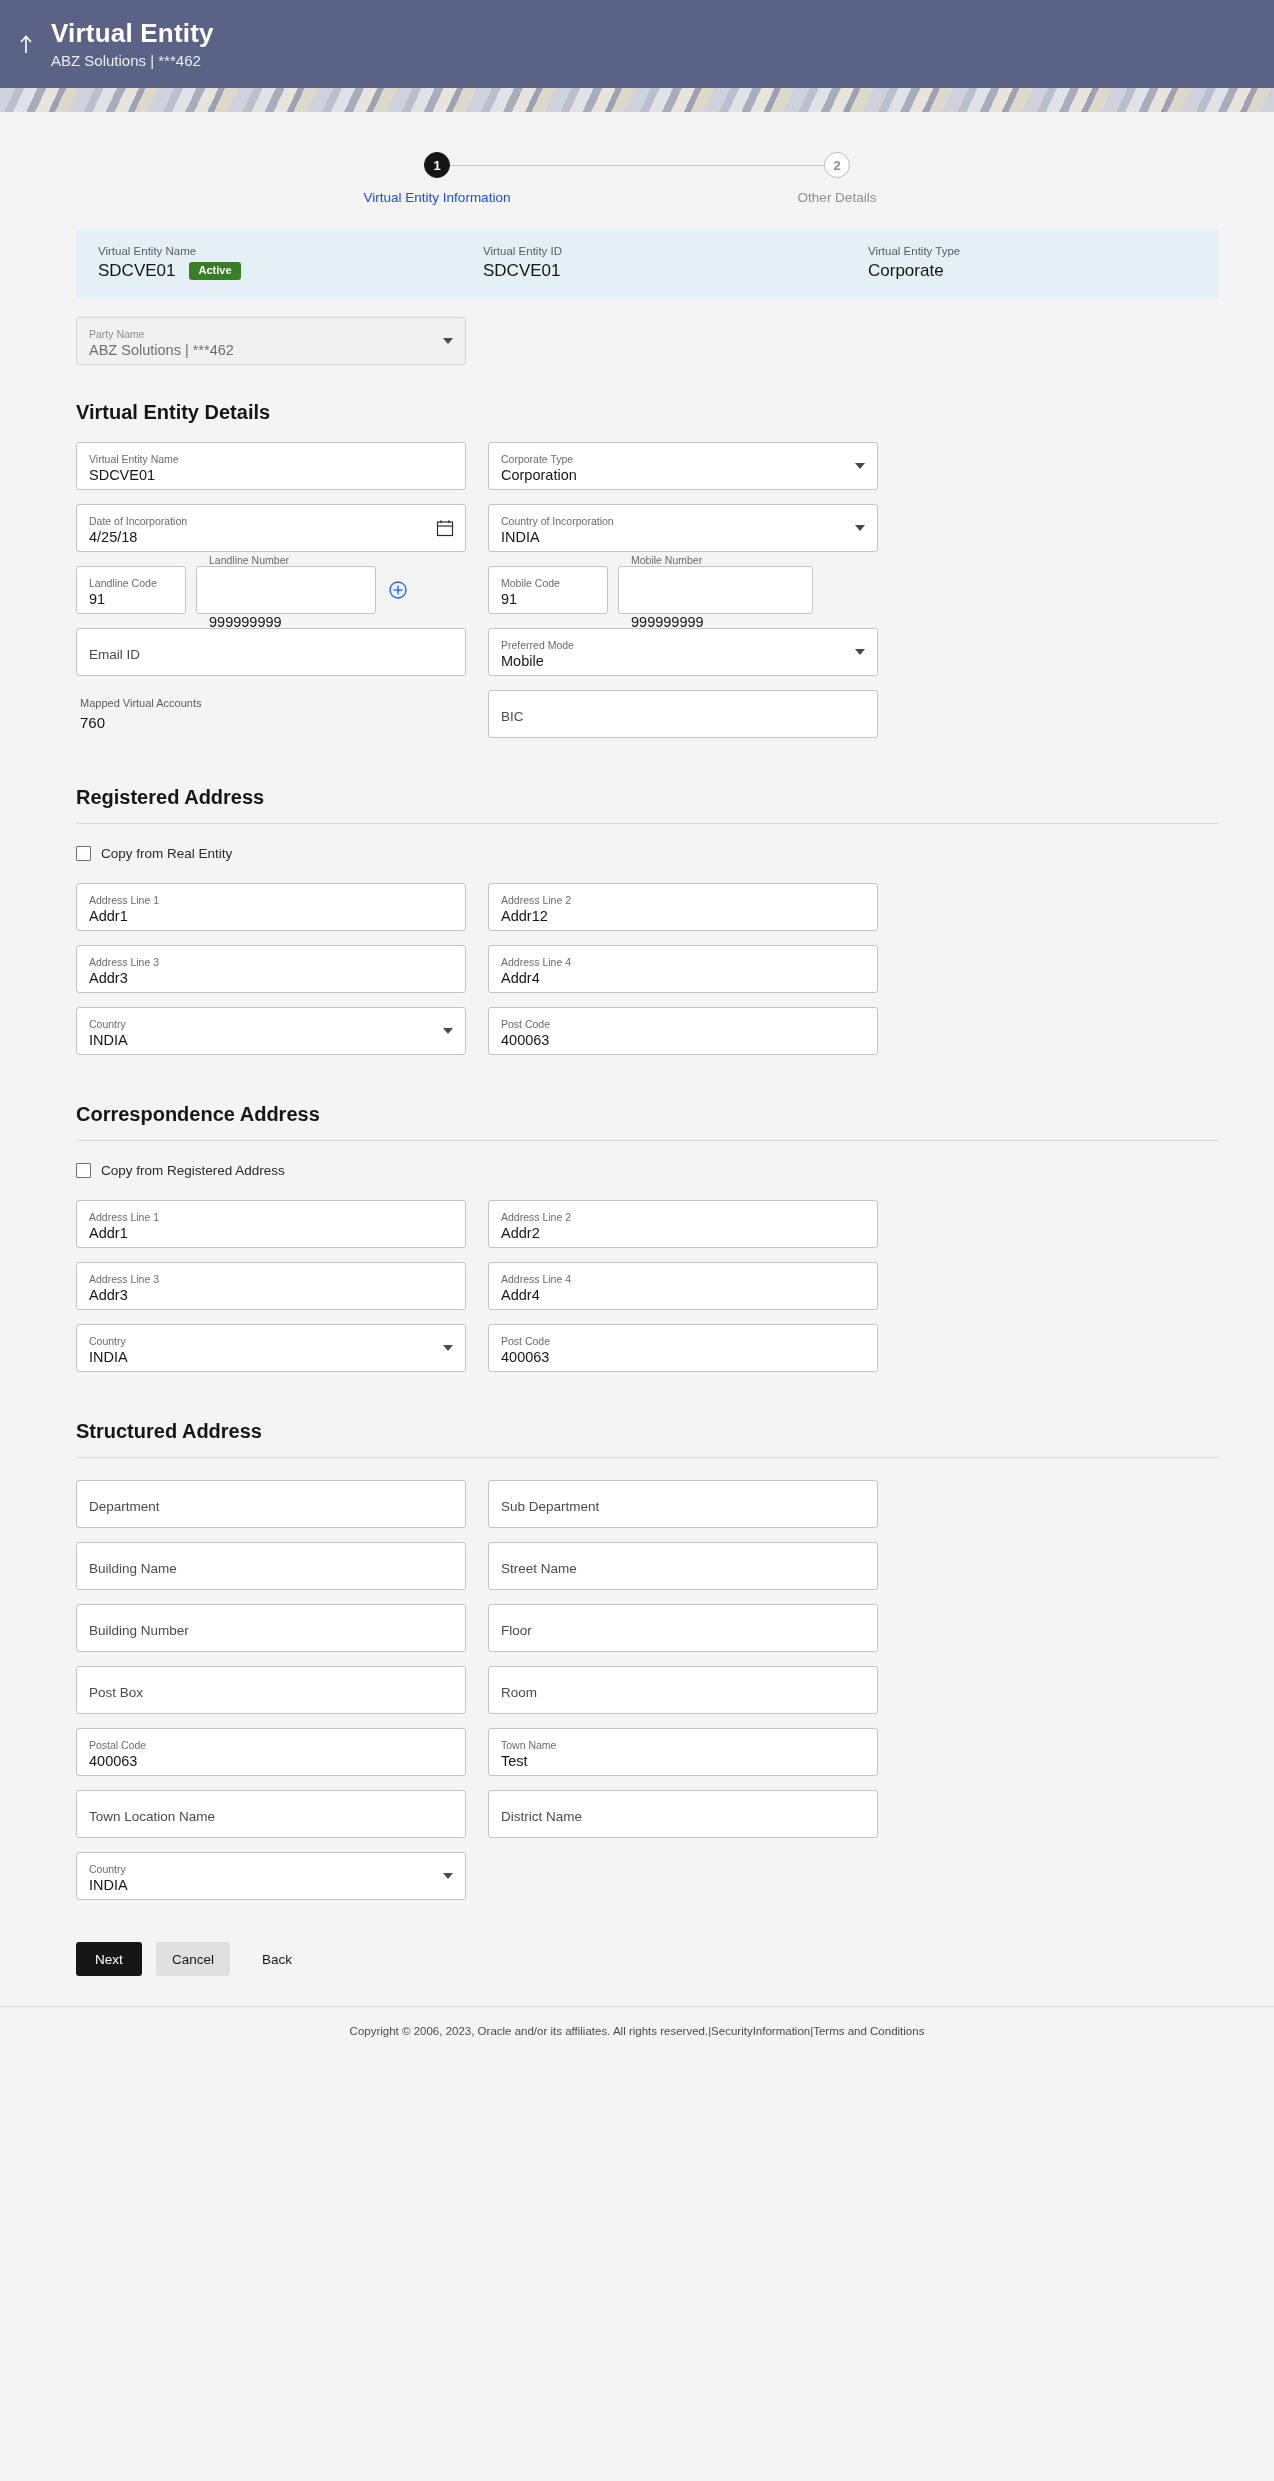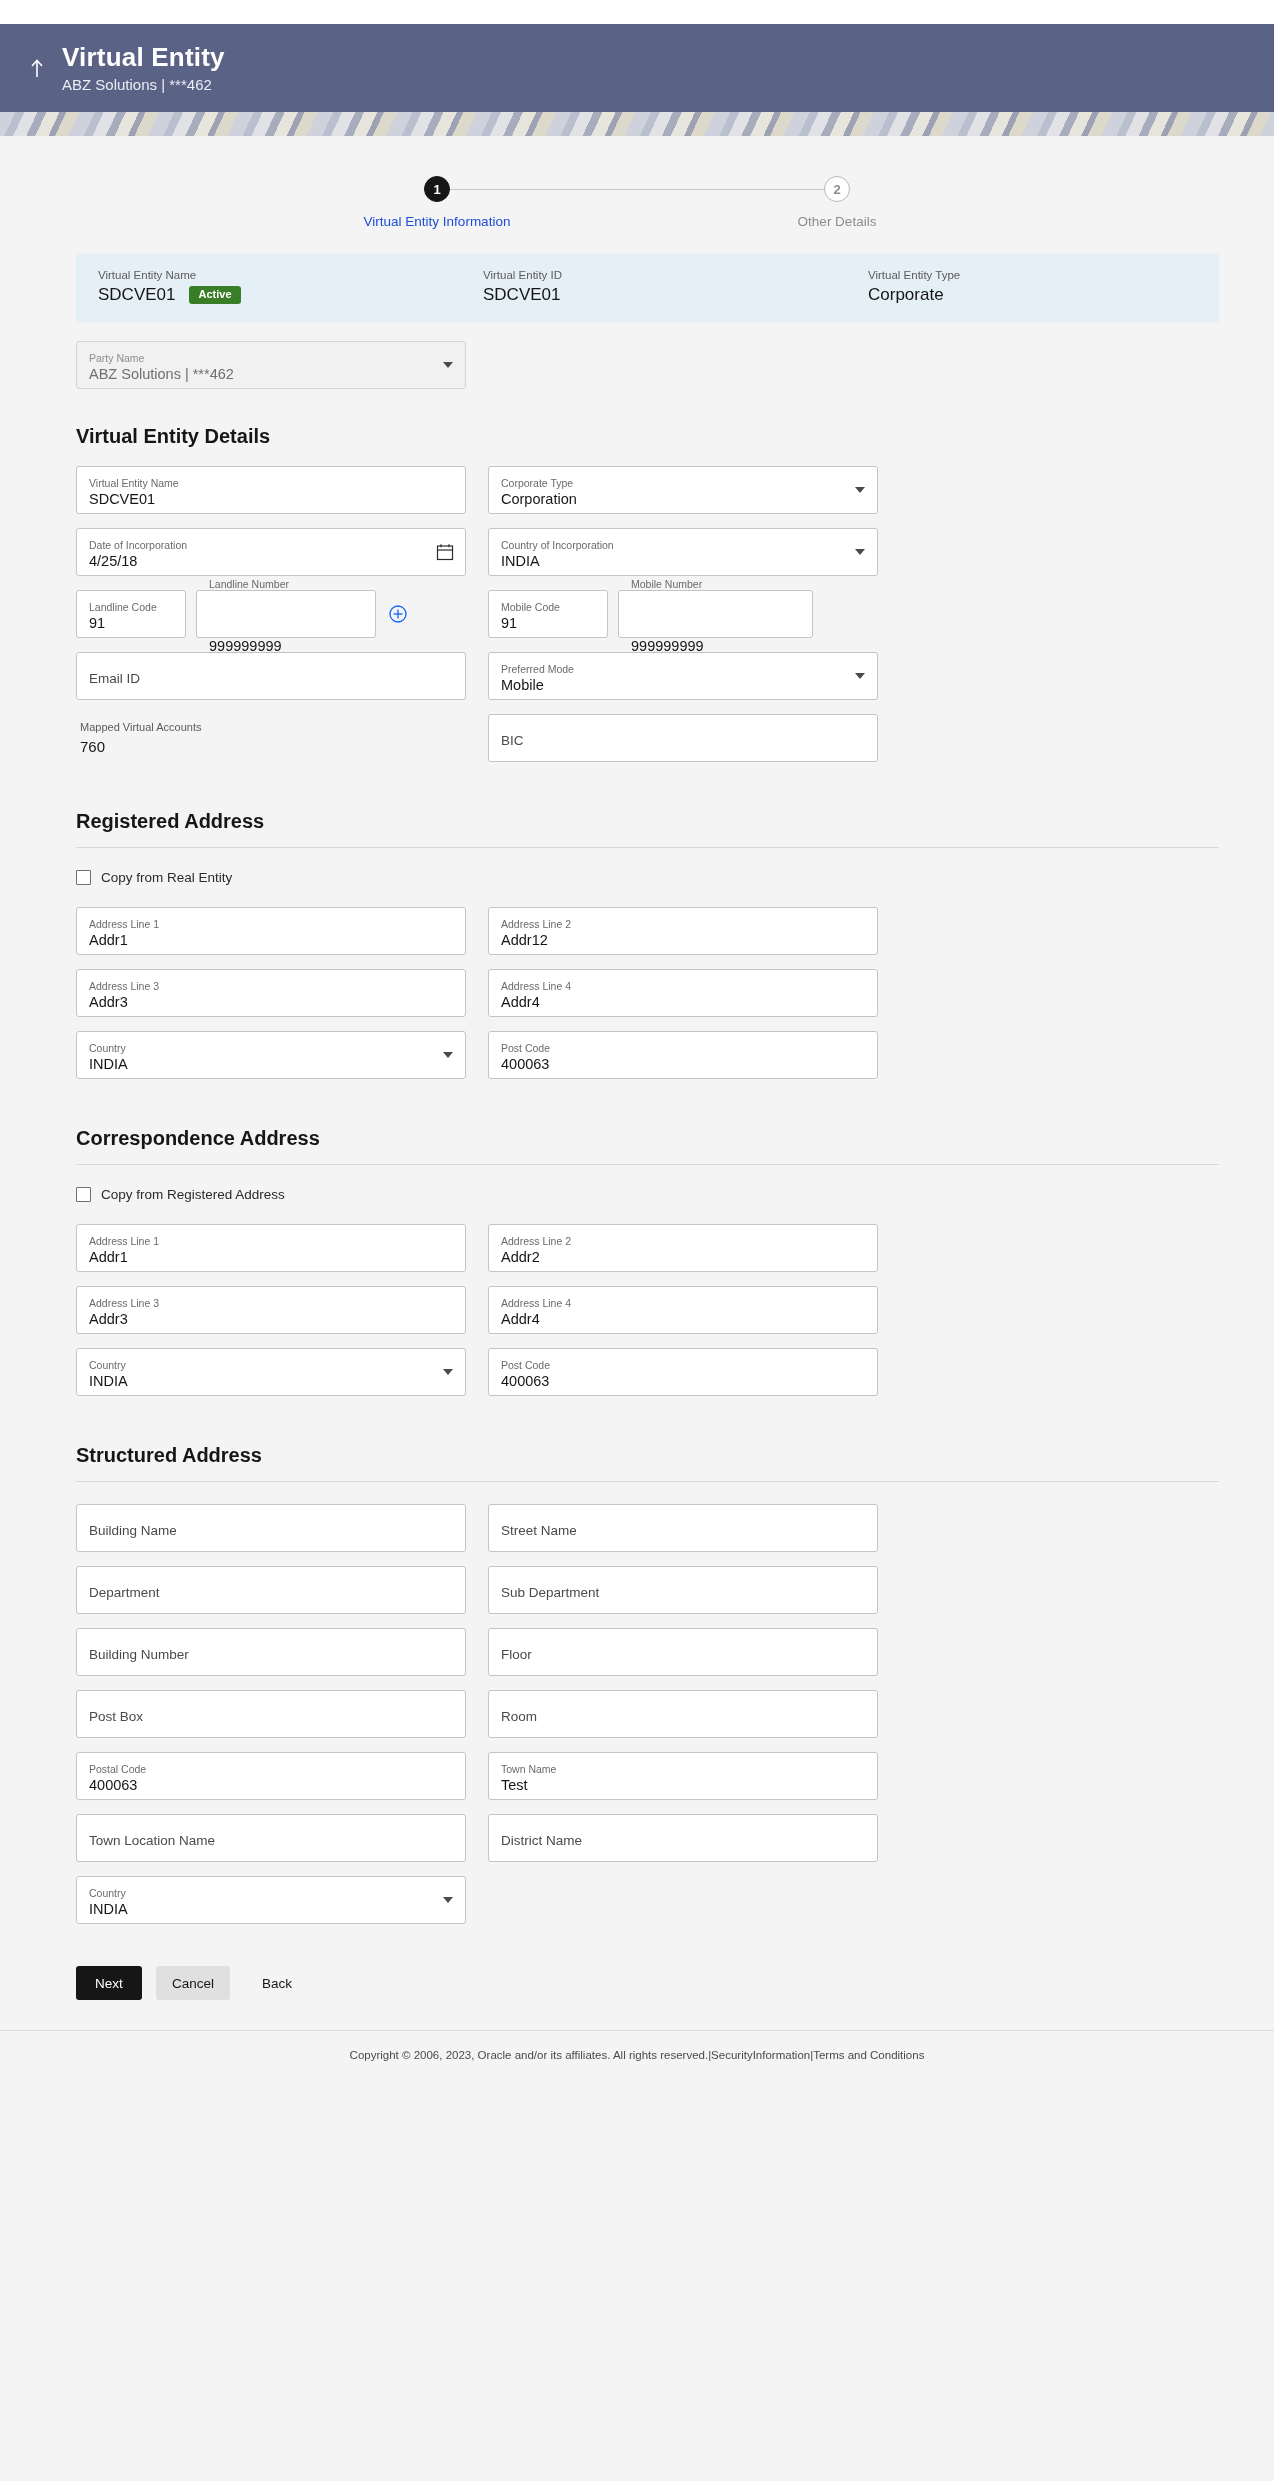--- a/index.html
+++ b/index.html
@@ -17,23 +17,22 @@
     position: relative;
     background: #f4f4f4;
   }
 
   
   .header {
     height: 88px;
     background: #5a6286;
     display: flex;
     align-items: center;
-    padding: 0 24px;
+    padding: 0 13px;
     position: relative;
-    margin-top: 24px;
   }
   .back-arrow {
     width: 26px;
     height: 34px;
     color: #ffffff;
     display: flex;
     align-items: center;
     justify-content: center;
     font-size: 22px;
     line-height: 1;
@@ -502,33 +501,33 @@
         <div class="f-value">400063</div>
       </div>
     </div>
 
     <div class="spacer-34"></div>
 
     <div class="section-title ruled">Structured Address</div>
 
     <div class="row">
       <div class="field col placeholder-only">
+        <div class="f-value">Department</div>
+      </div>
+      <div class="field col placeholder-only">
+        <div class="f-value">Sub Department</div>
+      </div>
+    </div>
+
+    <div class="row">
+      <div class="field col placeholder-only">
         <div class="f-value">Building Name</div>
       </div>
       <div class="field col placeholder-only">
         <div class="f-value">Street Name</div>
-      </div>
-    </div>
-
-    <div class="row">
-      <div class="field col placeholder-only">
-        <div class="f-value">Department</div>
-      </div>
-      <div class="field col placeholder-only">
-        <div class="f-value">Sub Department</div>
       </div>
     </div>
 
     <div class="row">
       <div class="field col placeholder-only">
         <div class="f-value">Building Number</div>
       </div>
       <div class="field col placeholder-only">
         <div class="f-value">Floor</div>
       </div>

